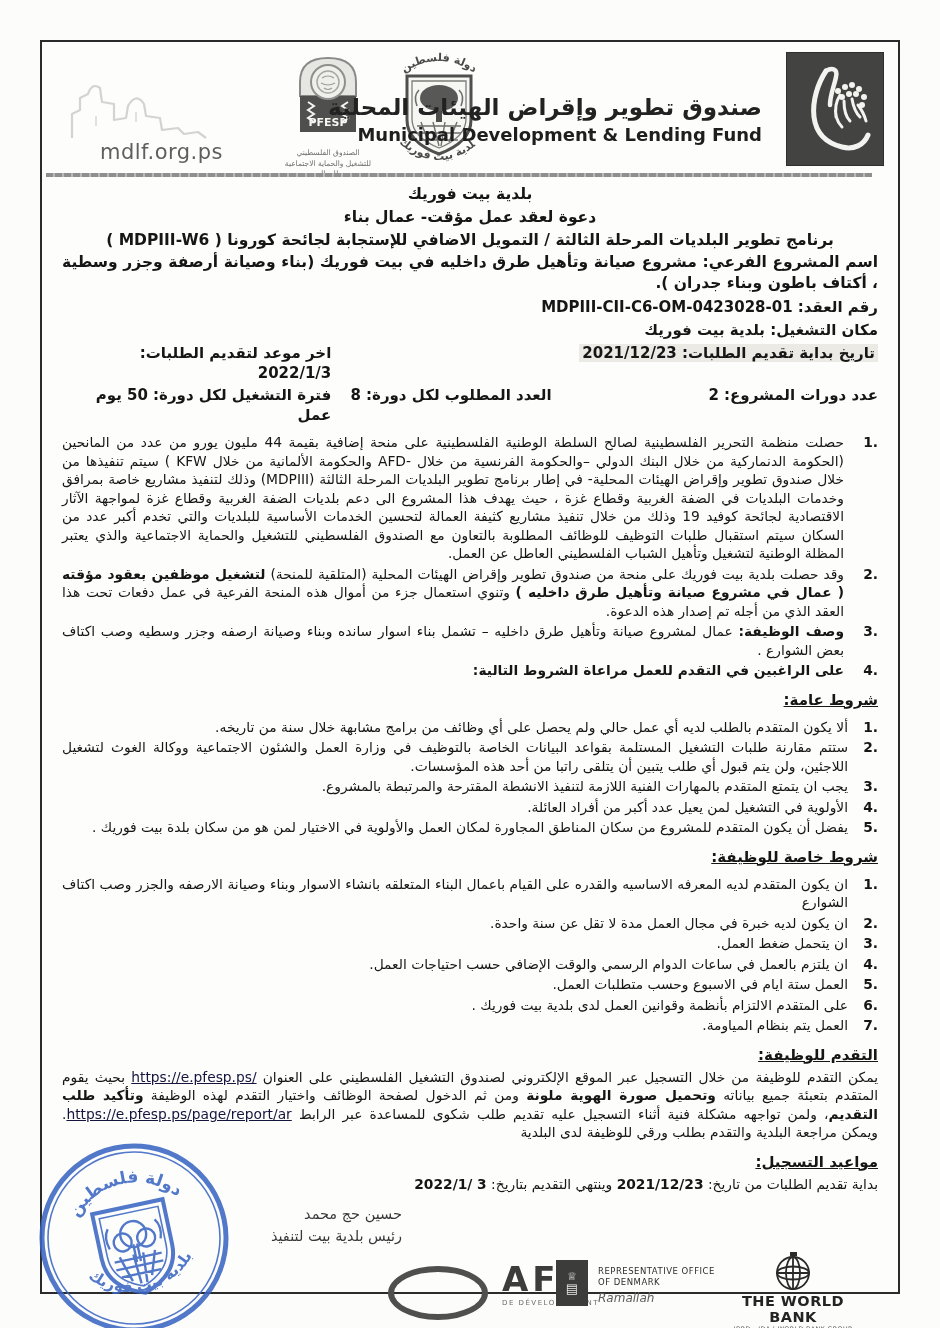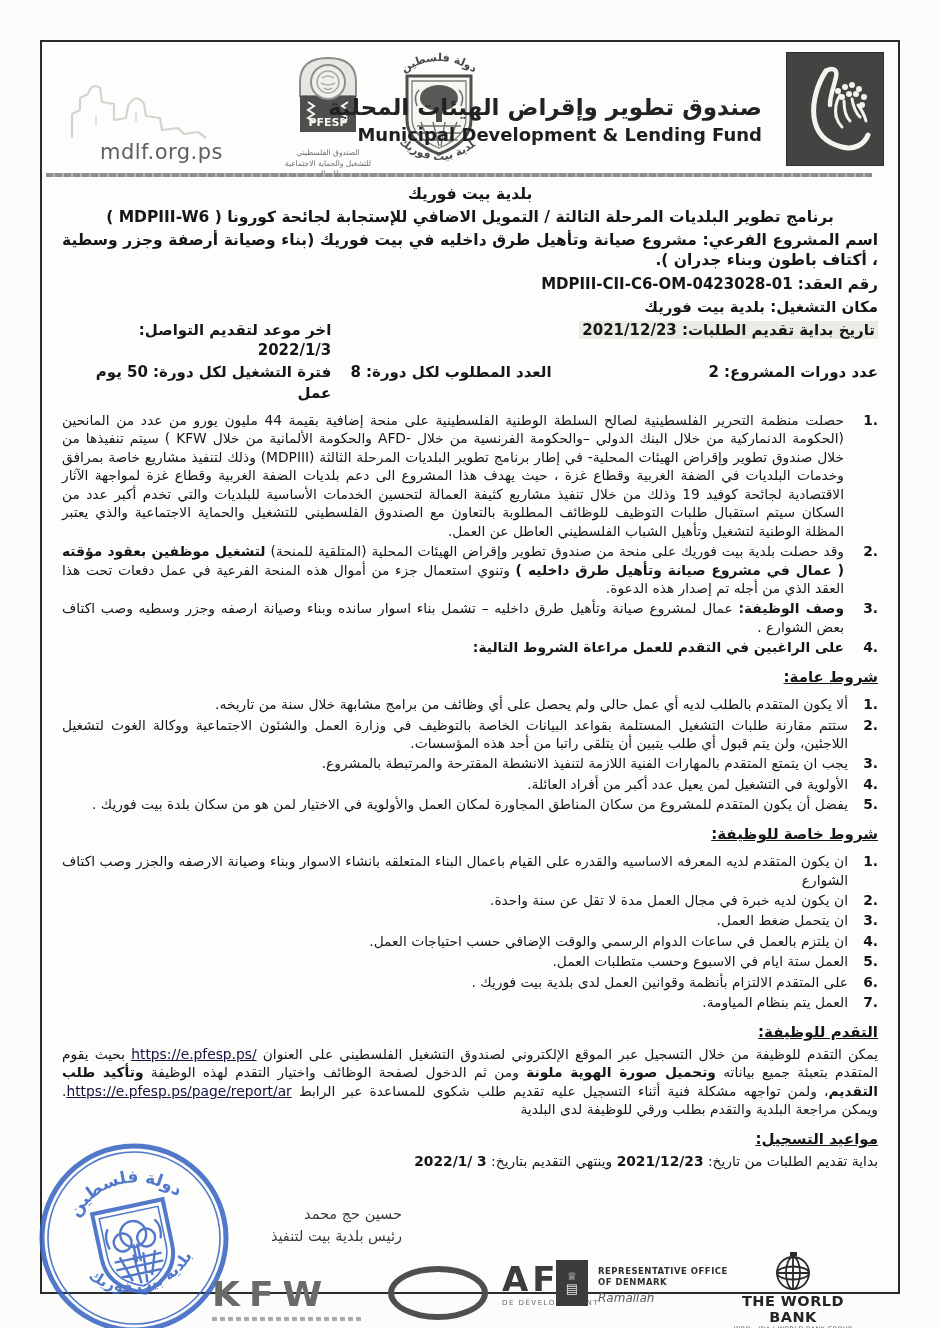--- a/index.html
+++ b/index.html
@@ -58,21 +58,21 @@
   .afd{left:388px;top:1262px;display:flex;align-items:flex-start;}
   .afd-oval{width:88px;height:42px;border:6px solid #4f4f4d;border-radius:50%;margin-top:4px;}
   .afd-textwrap{margin-right:0;margin-left:0;padding-left:0;margin-top:0;padding-top:0;margin-inline-start:14px;}
   .afd-word{font-size:34px;font-weight:bold;color:#3c3c3a;letter-spacing:4px;line-height:1;}
   .afd-sub{font-size:7px;color:#6b6b69;letter-spacing:1.5px;margin-top:3px;}
   .dk{left:556px;top:1260px;display:flex;}
   .dk-crest{width:32px;height:46px;background:#3c3c3a;display:flex;flex-direction:column;
     align-items:center;justify-content:center;color:#e8e8e6;font-size:11px;line-height:1;}
   .dk-crest .shield-glyph{font-size:13px;}
   .dk-text{margin-inline-start:10px;padding-top:6px;}
-  .dk-l1,.dk-l2{font-size:8.5px;font-weight:bold;color:#2e2e2c;letter-spacing:.5px;line-height:1.35;}
+  .dk-l1,.dk-l2{font-size:8.5px;font-weight:normal;color:#2e2e2c;letter-spacing:.5px;line-height:1.35;}
   .dk-l3{font-size:12px;font-style:italic;color:#5c5c5a;margin-top:2px;}
   .wb{left:718px;top:1252px;width:150px;text-align:center;}
   .wb-name{font-size:14.5px;font-weight:bold;color:#242422;letter-spacing:.5px;margin-top:1px;}
   .wb-sub{font-size:6.3px;color:#4c4c4a;letter-spacing:.4px;}
 </style>
 </head>
 <body>
 
 <div class="page" style="position:absolute;inset:0;">
 
@@ -146,31 +146,32 @@
           </g>
         </svg>
       </div>
 
       <div class="header-rule"></div>
     </div>
 
     <div class="content">
 
       <div class="title-line tcenter">بلدية بيت فوريك</div>
+      <div class="title-line tcenter">دعوة لعقد عمل مؤقت-  عمال بناء</div>
       <div class="title-line tcenter">برنامج تطوير البلديات المرحلة الثالثة / التمويل الاضافي للإستجابة لجائحة كورونا ( MDPIII-W6 )</div>
       <div class="title-line just"><span>اسم المشروع الفرعي:</span><span> مشروع صيانة وتأهيل طرق داخليه في بيت فوريك (بناء وصيانة أرصفة وجزر وسطية ، أكتاف باطون وبناء جدران ).</span></div>
 
       <div class="meta-line"><span>رقم العقد: </span><span class="num">MDPIII-CII-C6-OM-0423028-01</span></div>
 
       <div class="meta-line"><span>مكان التشغيل: </span><span>بلدية بيت فوريك</span></div>
 
       <div class="meta-grid">
         <div><span class="hl"><span>تاريخ بداية تقديم الطلبات:  </span><span class="num">2021/12/23</span></span></div>
         <div></div>
-        <div><span>اخر موعد لتقديم التواصل:  </span><span class="num">2022/1/3</span></div>
+        <div><span>اخر موعد لتقديم الطلبات:  </span><span class="num">2022/1/3</span></div>
       </div>
 
       <div class="meta-grid">
         <div><span>عدد دورات المشروع: </span><span class="num">2</span></div>
         <div><span>العدد المطلوب لكل دورة: </span><span class="num">8</span></div>
         <div><span>فترة التشغيل لكل دورة: </span><span>50 يوم عمل</span></div>
       </div>
 
       <div class="olist">
         <div class="li">
@@ -285,24 +286,20 @@
           <textPath href="#stTop" startOffset="50%" text-anchor="middle">دولة فلسطين</textPath>
         </text>
         <text font-size="15" font-weight="bold" fill="#3b66c4">
           <textPath href="#stBot" startOffset="50%" text-anchor="middle">بلدية بيت فوريك</textPath>
         </text>
       </svg>
     </div>
 
   </div>
 
-  <div class="flogo kfw">
-    <div class="kfw-word">KFW</div>
-    <div class="kfw-tag"></div>
-  </div>
 
   <div class="flogo afd">
     <div class="afd-oval"></div>
     <div class="afd-textwrap">
       <div class="afd-word">AFD</div>
       <div class="afd-sub">DE DÉVELOPPEMENT</div>
     </div>
   </div>
 
   <div class="flogo dk">

